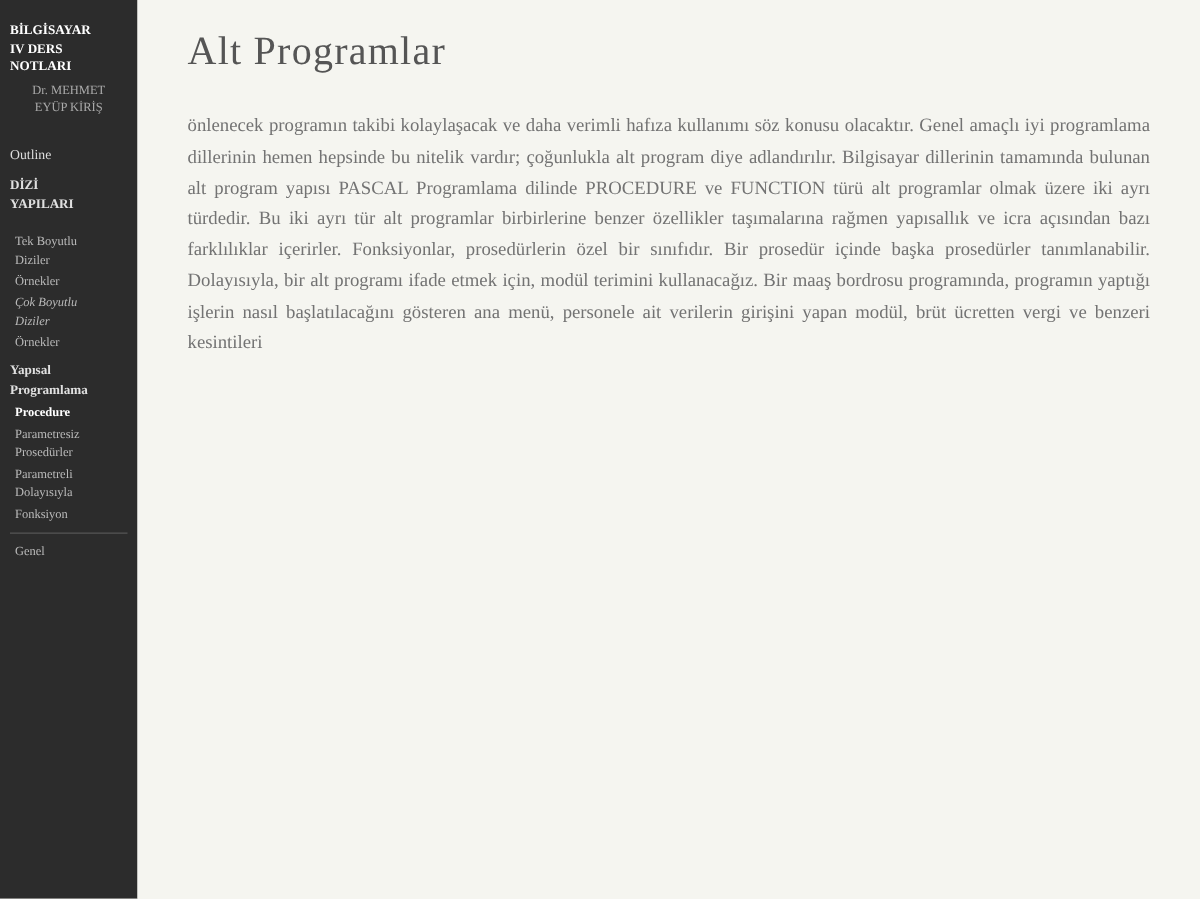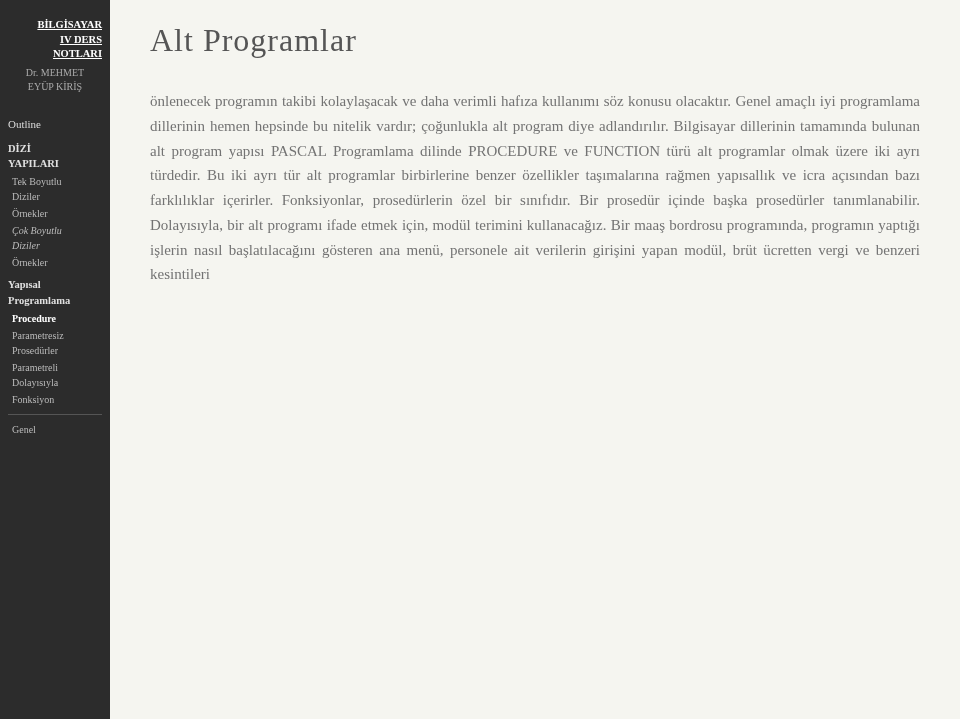--- a/index.html
+++ b/index.html
@@ -22,24 +22,23 @@
       flex-direction: column;
       padding: 18px 8px 12px 8px;
       font-size: 11px;
       line-height: 1.5;
     }
 
     .sidebar-title {
       color: #fff;
       font-size: 10.5px;
       font-weight: bold;
-      text-align: right;
+      text-align: left;
       line-height: 1.4;
       margin-bottom: 4px;
-      text-decoration: underline;
     }
 
     .sidebar-author {
       color: #aaa;
       font-size: 10px;
       text-align: center;
       line-height: 1.4;
       margin-bottom: 14px;
     }
 
@@ -121,21 +120,21 @@
 IV DERS
 NOTLARI</div>
   <div class="sidebar-author" style="white-space: pre-line;">Dr. MEHMET
 EYÜP KİRİŞ</div>
 
   <div class="sidebar-section">Outline</div>
 
   <div class="sidebar-group-header" style="white-space: pre-line;">DİZİ
 YAPILARI</div>
 
-  <div class="sidebar-item" style="white-space: pre-line;">Tek Boyutlu
+  <div class="sidebar-item" style="white-space: pre-line; margin-top: 12px;">Tek Boyutlu
 Diziler</div>
   <div class="sidebar-item">Örnekler</div>
   <div class="sidebar-item" style="white-space: pre-line; font-style: italic;">Çok Boyutlu
 Diziler</div>
   <div class="sidebar-item">Örnekler</div>
 
   <div class="sidebar-group-header" style="white-space: pre-line;">Yapısal
 Programlama</div>
 
   <div class="sidebar-item active">Procedure</div>

